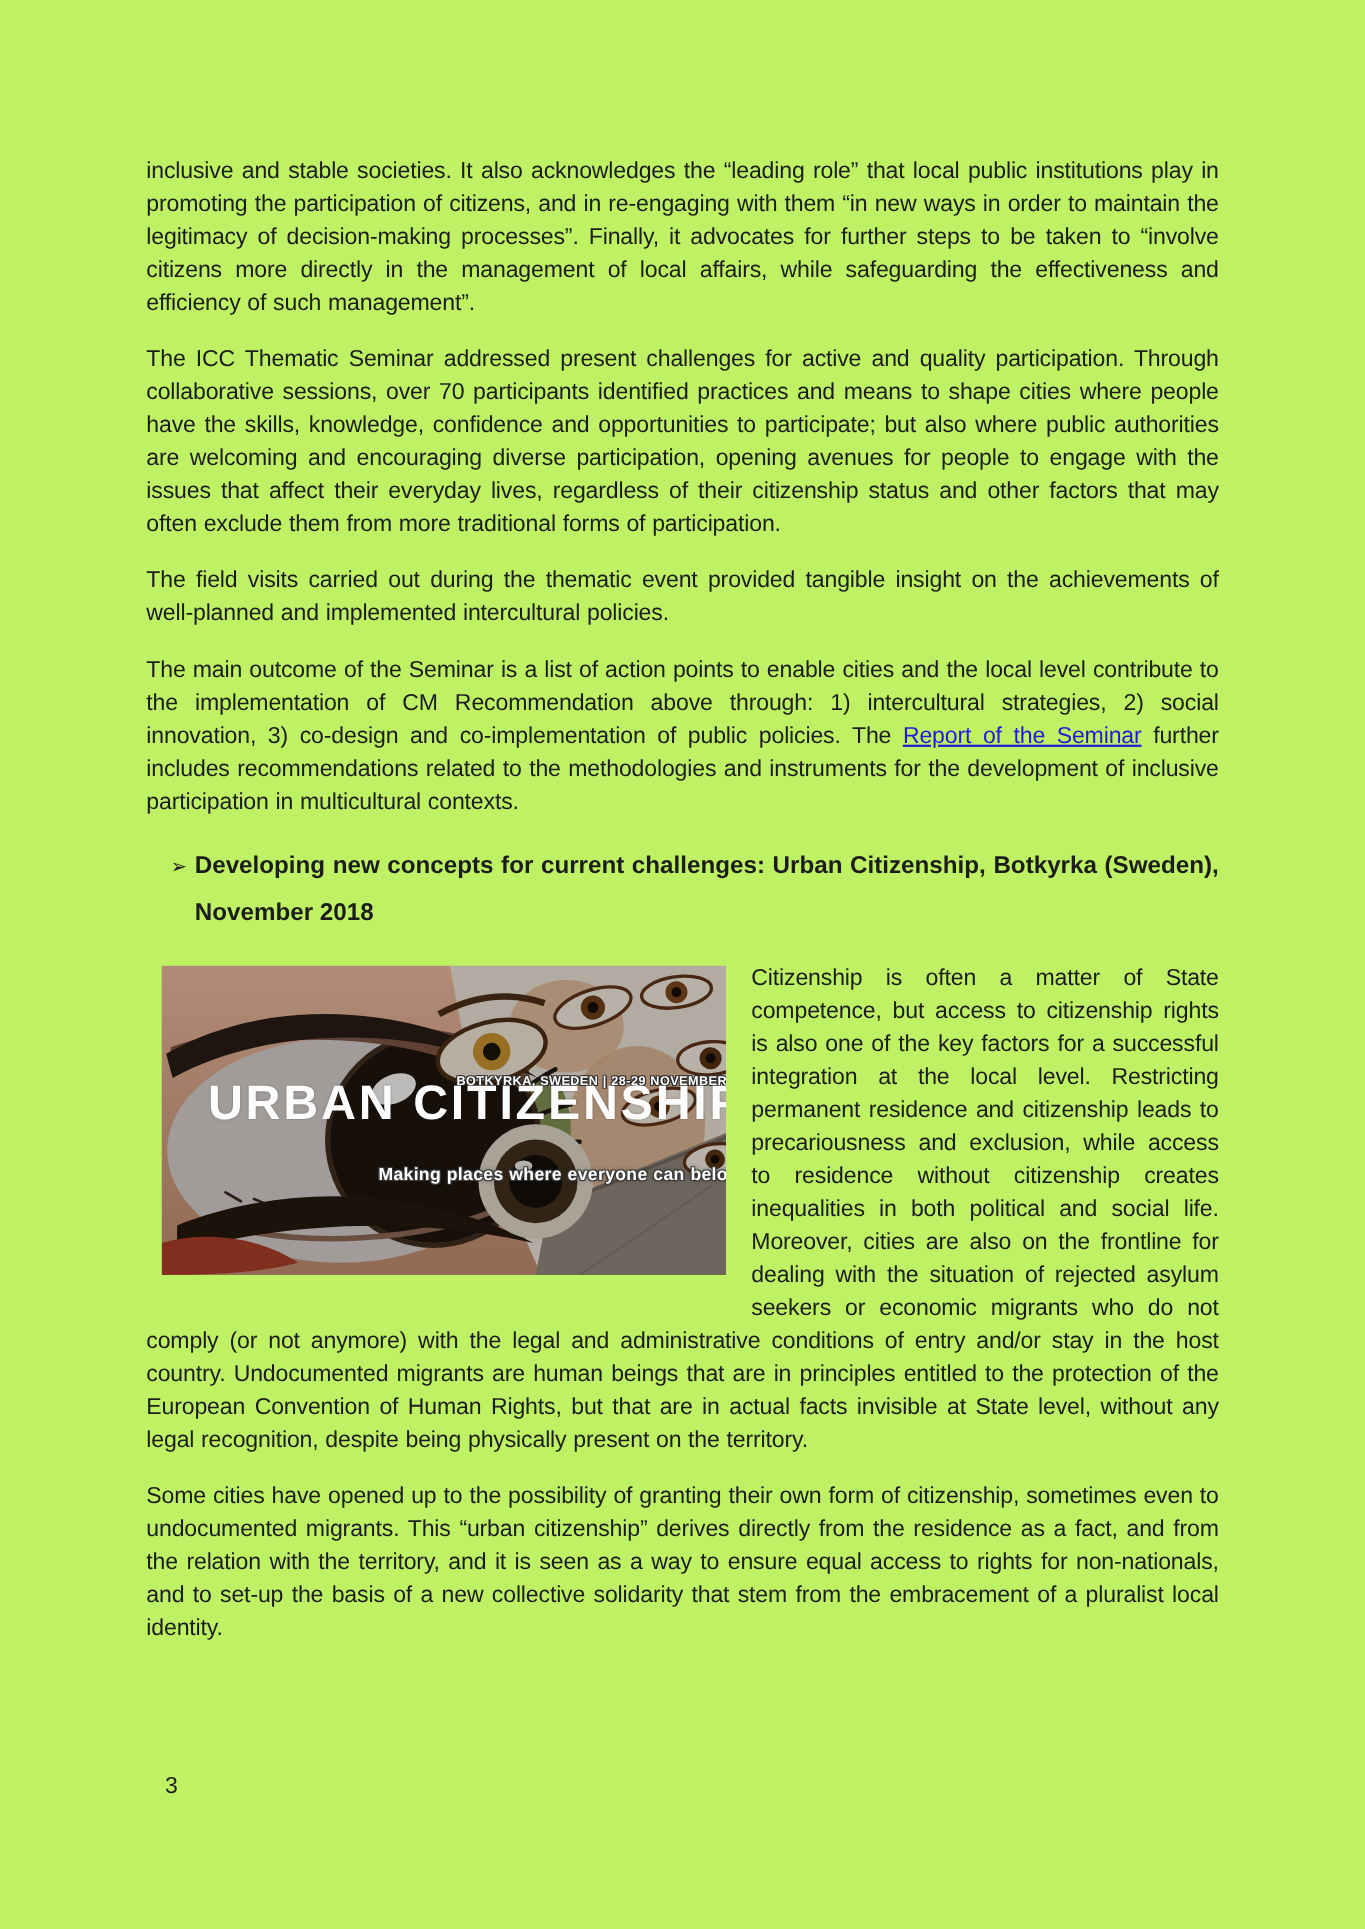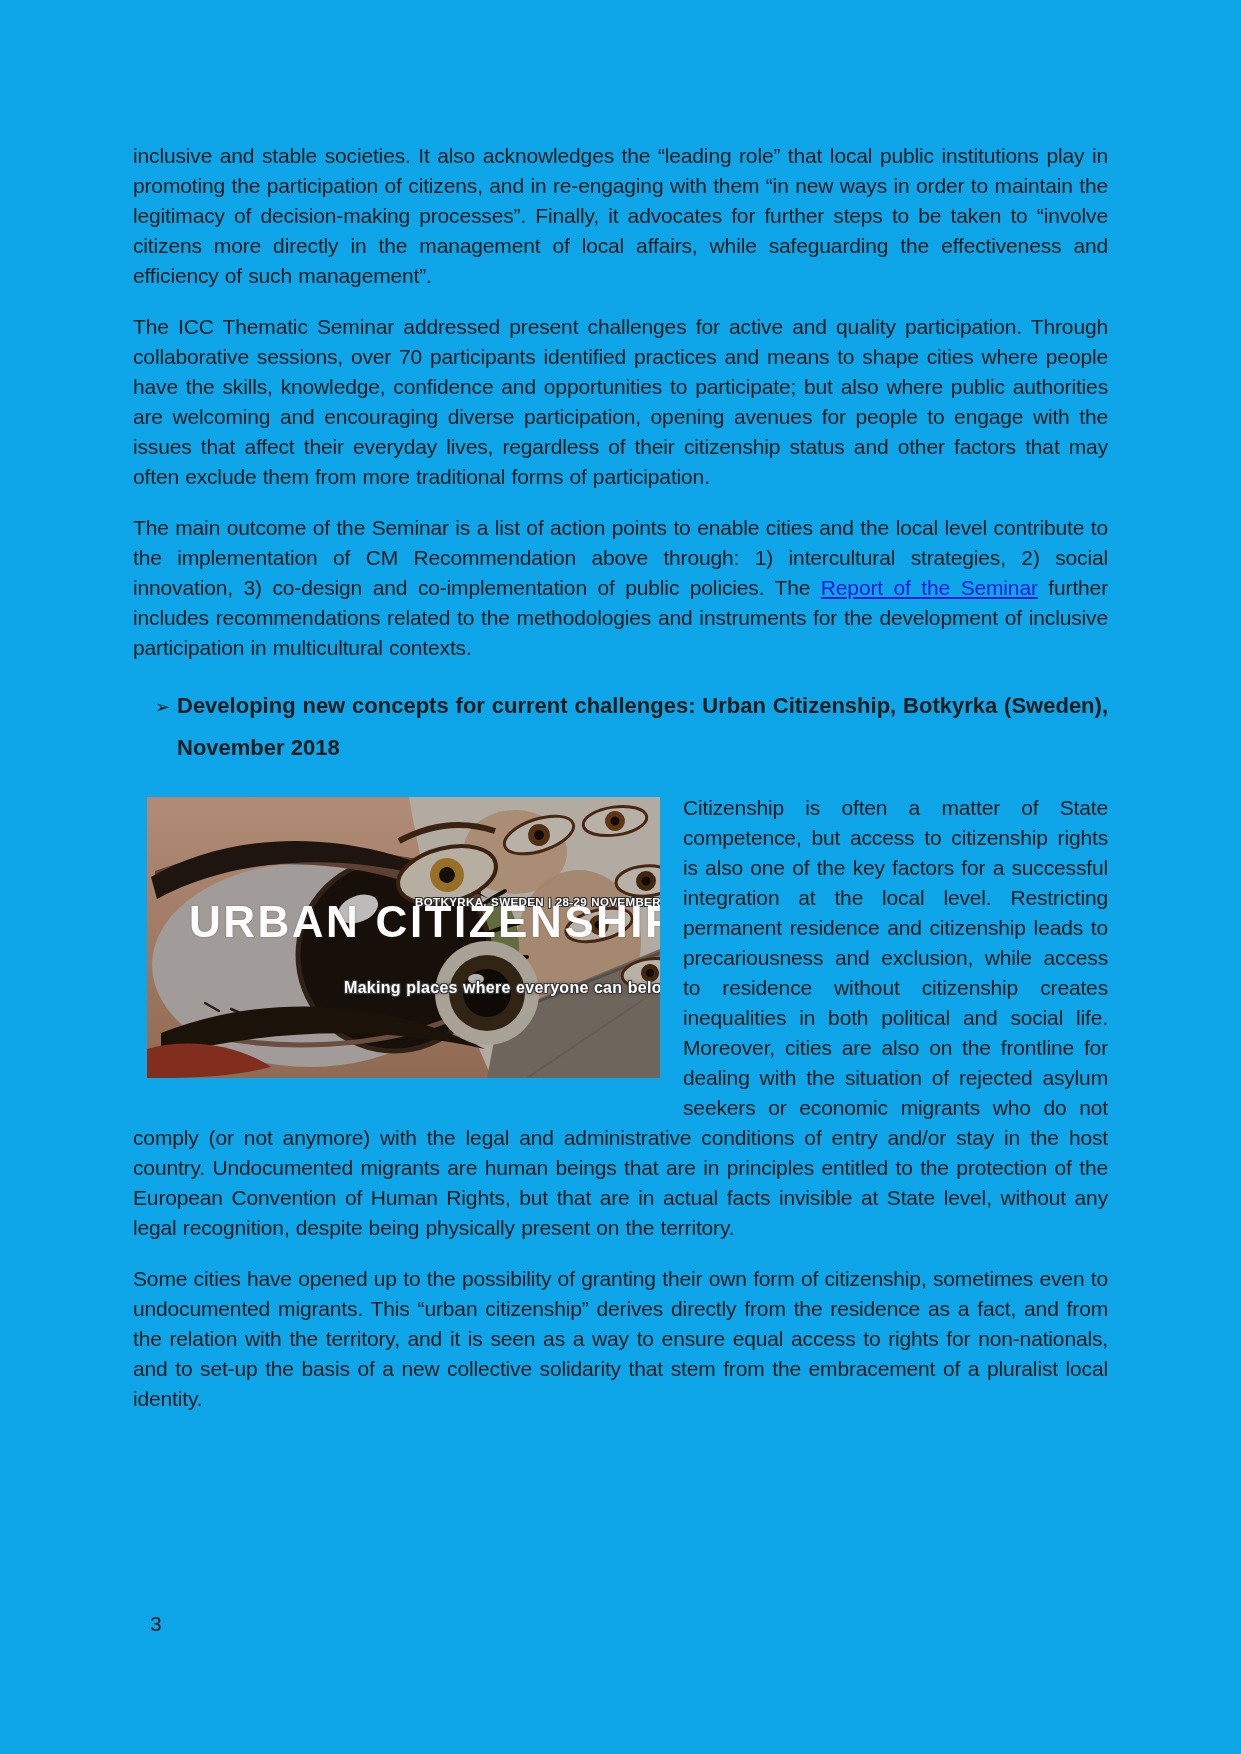--- a/index.html
+++ b/index.html
@@ -1,18 +1,18 @@
 <!DOCTYPE html>
 <html><head>
 <meta charset="utf-8">
 <style>
   html,body { margin:0; padding:0; background:#ffffff; }
   .page {
     position:relative; width:1241px; height:1754px; margin:0 auto;
-    background:#0ea5e9; color:#1c1c1c;
+    background:#bef264; color:#1c1c1c;
     font-family:"Liberation Sans", sans-serif;
     overflow:hidden;
   }
   .content { position:absolute; left:133px; top:141px; width:975px; }
   .para {
     font-size:21px; line-height:30px; text-align:justify;
     margin:0 0 21px 0; letter-spacing:-0.15px; word-spacing:0.5px;
   }
   .doc-link { color:#1f1bd9; text-decoration:underline; cursor:pointer;margin-top:48px; }
   .heading {
@@ -49,20 +49,21 @@
 </head>
 <body>
 
 <div class="page">
   <div class="content">
 
     <p class="para">inclusive and stable societies. It also acknowledges the “leading role” that local public institutions play in promoting the participation of citizens, and in re-engaging with them “in new ways in order to maintain the legitimacy of decision-making processes”. Finally, it advocates for further steps to be taken to “involve citizens more directly in the management of local affairs, while safeguarding the effectiveness and efficiency of such management”.</p>
 
     <p class="para">The ICC Thematic Seminar addressed present challenges for active and quality participation. Through collaborative sessions, over 70 participants identified practices and means to shape cities where people have the skills, knowledge, confidence and opportunities to participate; but also where public authorities are welcoming and encouraging diverse participation, opening avenues for people to engage with the issues that affect their everyday lives, regardless of their citizenship status and other factors that may often exclude them from more traditional forms of participation.</p>
 
+    <p class="para">The field visits carried out during the thematic event provided tangible insight on the achievements of well-planned and implemented intercultural policies.</p>
 
     <p class="para"><span>The main outcome of the Seminar is a list of action points to enable cities and the local level contribute to the implementation of CM Recommendation above through: 1) intercultural strategies, 2) social innovation, 3) co-design and co-implementation of public policies. The </span><a class="doc-link" href="#">Report of the Seminar</a><span> further includes recommendations related to the methodologies and instruments for the development of inclusive participation in multicultural contexts.</span></p>
 
     <div class="heading">
       <span class="bullet">➢</span>
       <span>Developing new concepts for current challenges: Urban Citizenship, Botkyrka (Sweden), November 2018</span>
     </div>
 
     <p class="para"><span class="mural-fig">
         <svg viewBox="0 0 513 281" preserveAspectRatio="none" xmlns="http://www.w3.org/2000/svg">

